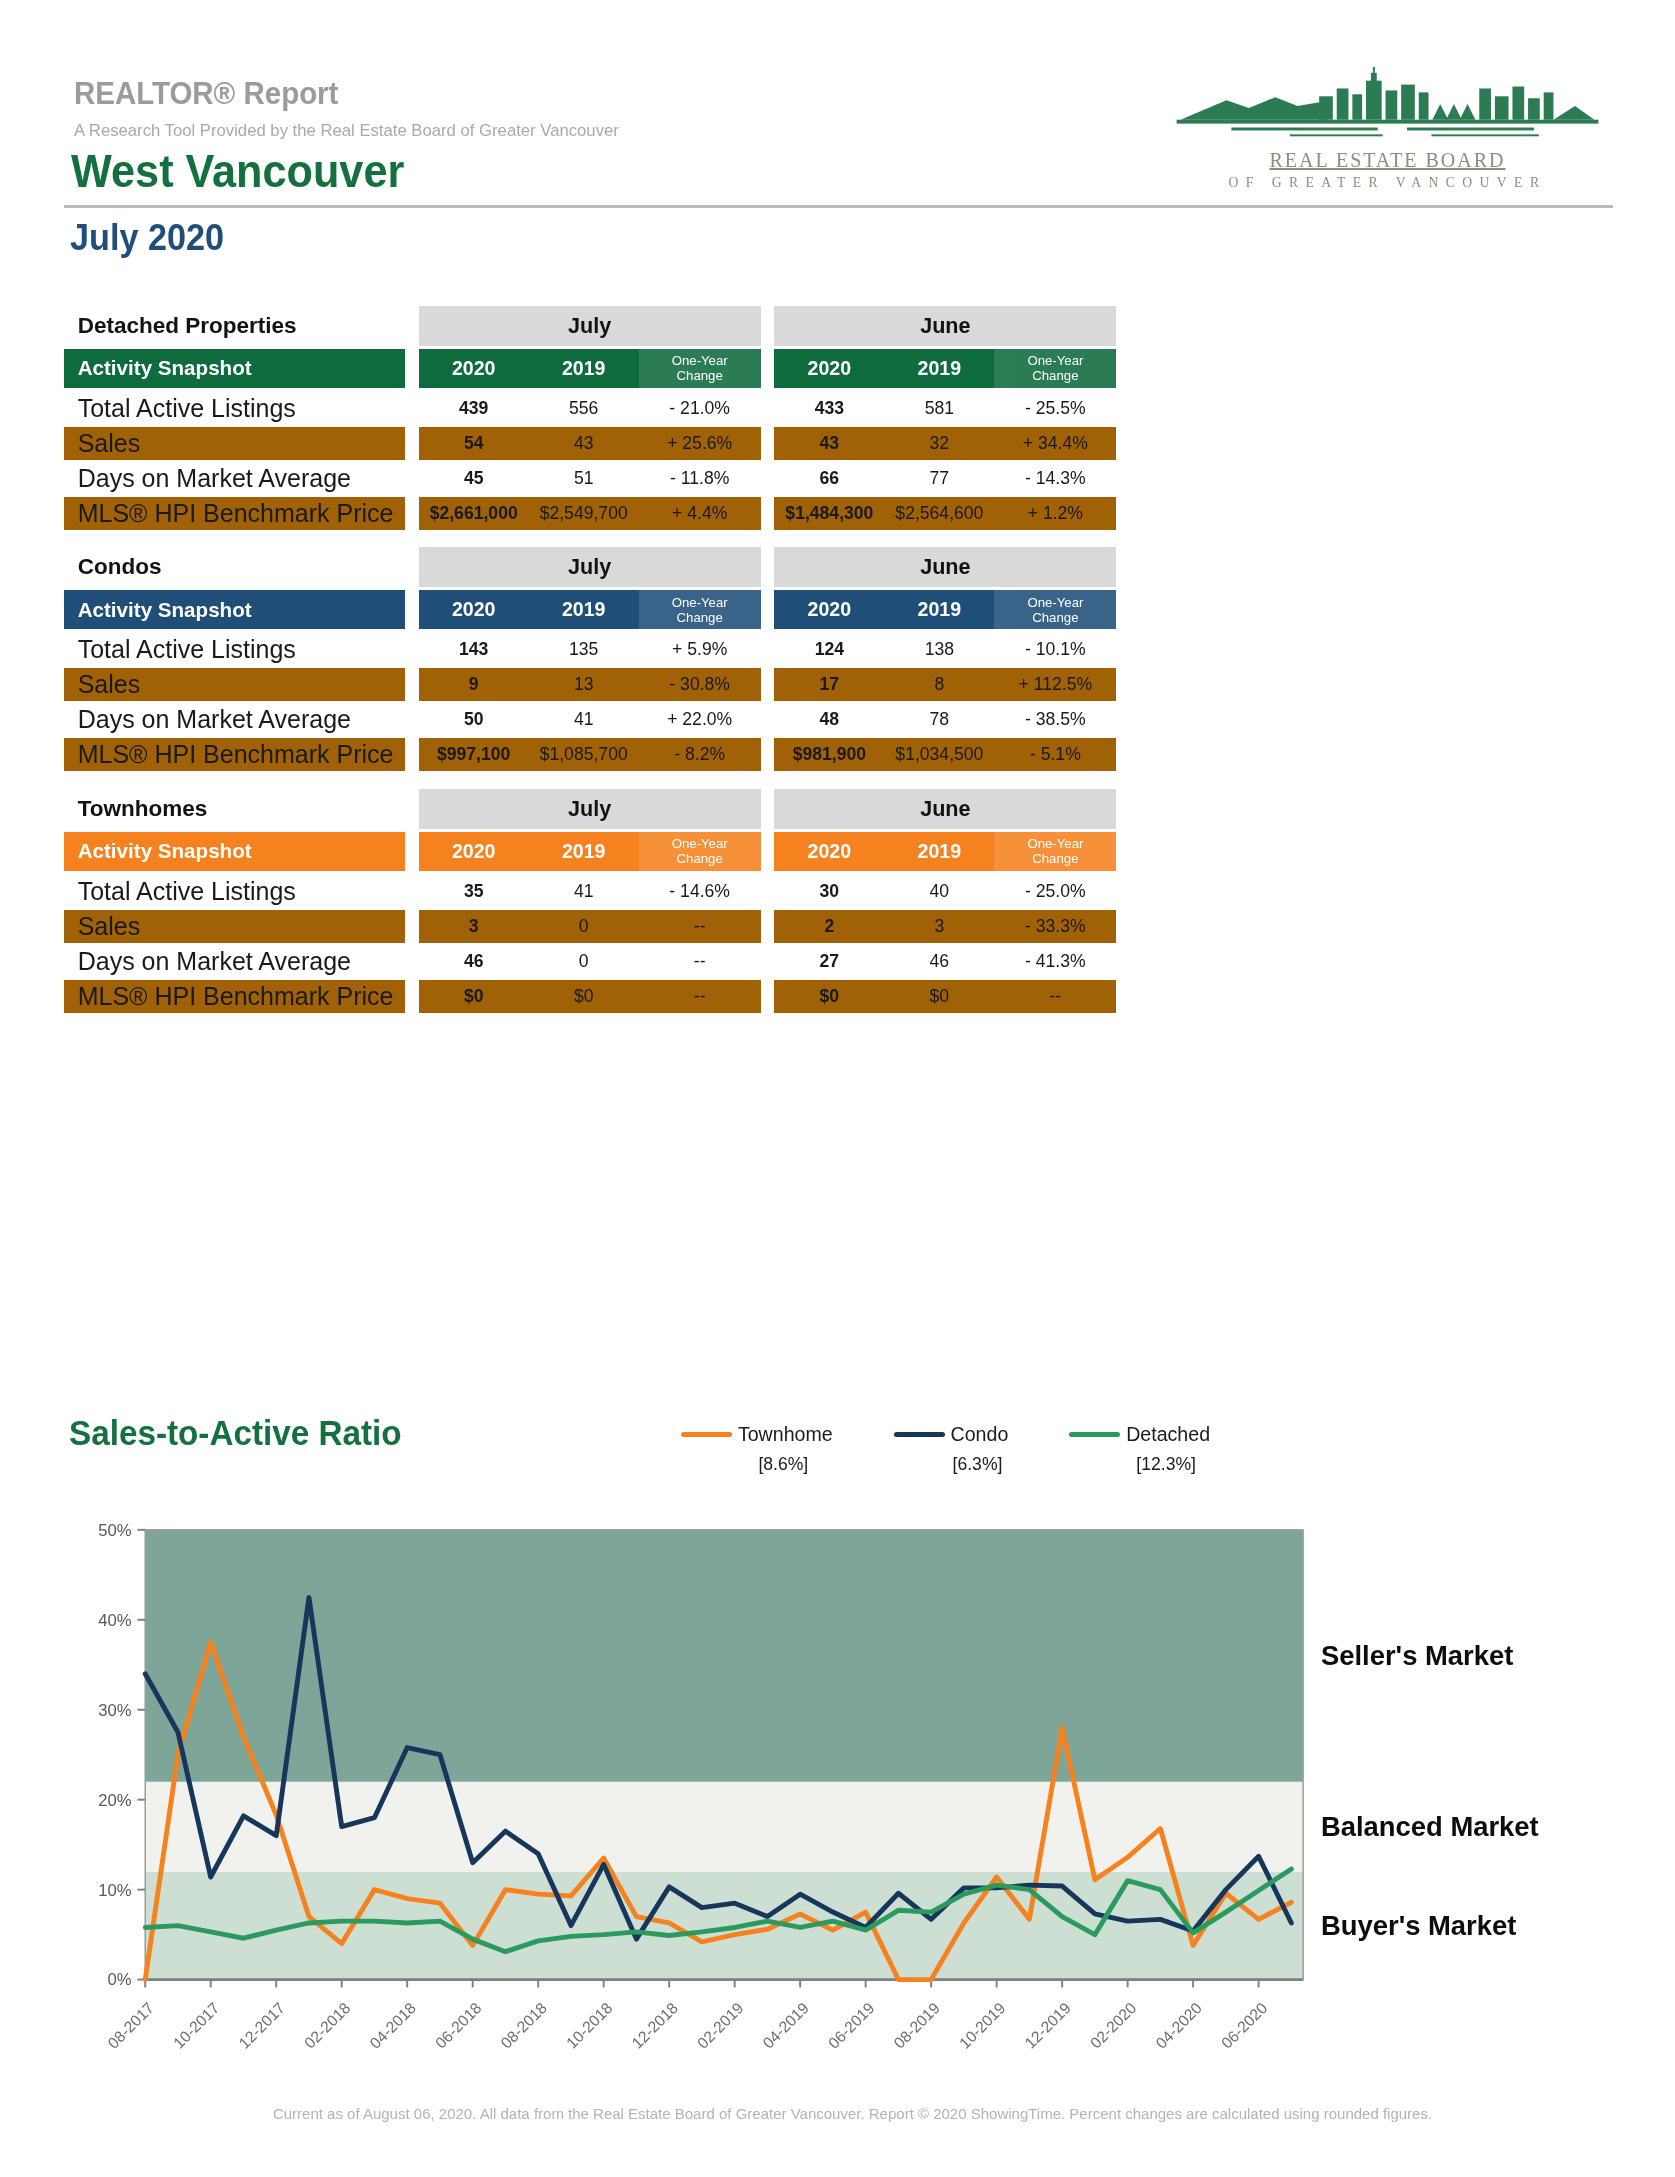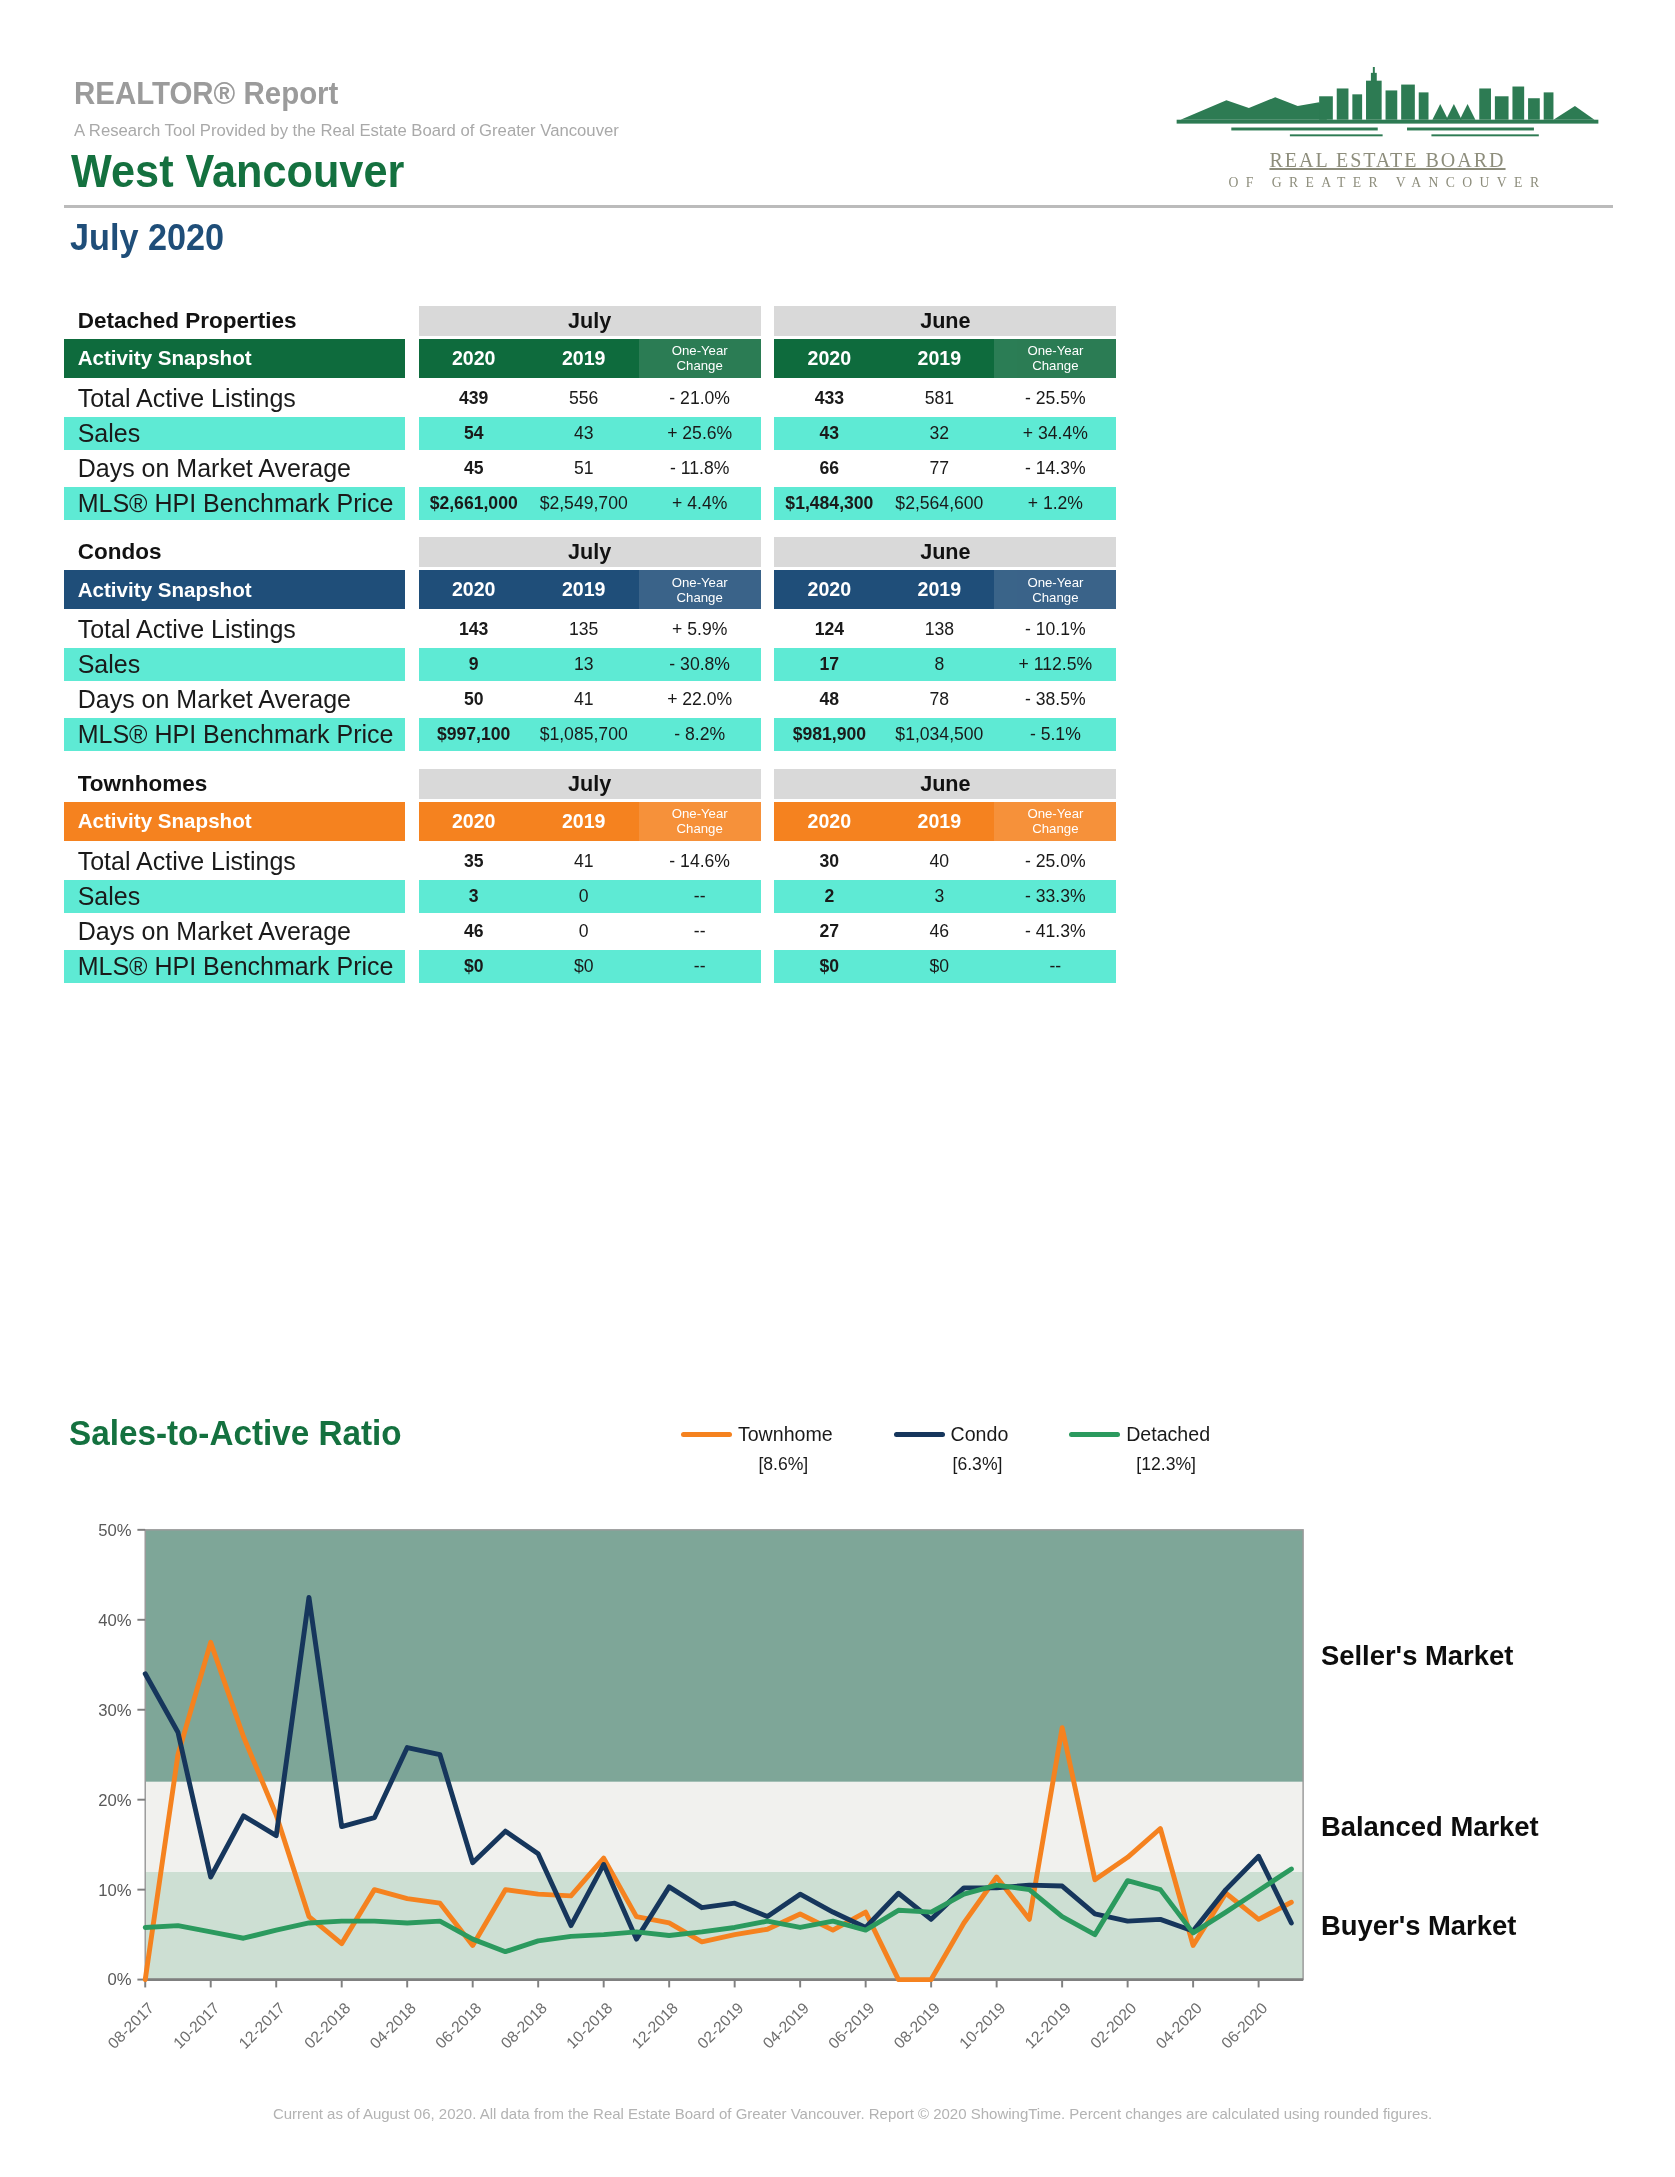--- a/index.html
+++ b/index.html
@@ -15,32 +15,32 @@
   .rule { position:absolute; left:64px; top:205px; width:1549px; height:2.9px; background:#bbbbbb; }
   .period-title { position:absolute; left:70px; top:217px; font-size:36px; font-weight:bold; color:#1F4E79; transform:scaleX(.95); transform-origin:left; }
   
   .logo { position:absolute; left:1157px; top:67px; width:461px; text-align:center; color:#8d8d7c; }
   .logo-line1 { font-family:"Liberation Serif", serif; font-size:20px; letter-spacing:2px; margin-top:-3.9px; white-space:nowrap;text-decoration:underline; }
   .logo-line2 { font-family:"Liberation Serif", serif; font-size:13.7px; letter-spacing:7.4px; margin-top:2.9px; white-space:nowrap; }
   
   .tables { position:absolute; left:64px; top:306px; width:1059px; }
   .rtable { margin-bottom:17.6px; }
   .trow { display:grid; grid-template-columns:341px 13.7px 110px 110px 122px 13.7px 110px 110px 122px; }
-  .section-row { height:30px; margin-bottom:2.9px; }
+  .section-row { height:40px; margin-bottom:2.9px; }
   .sec-title { display:flex; align-items:center; font-weight:bold; font-size:22.5px; color:#121212; padding-left:13.7px; }
   .band { grid-column:3/6; background:#d9d9d9; display:flex; align-items:center; justify-content:center; font-weight:bold; font-size:21.6px; color:#121212; }
   .band.june { grid-column:7/10; }
   .header-row { height:39px; margin-bottom:3.9px; color:#ffffff; }
   .hcell { display:flex; align-items:center; justify-content:center; font-weight:bold; font-size:19.6px; }
   .hlabel { justify-content:flex-start; padding-left:13.7px; font-size:20.6px; }
   .hchange { flex-direction:column; font-weight:normal; font-size:13.2px; line-height:1.15; opacity:.88; }
   .data-row { height:33px; margin-bottom:2px; }
   .dcell { display:flex; align-items:center; justify-content:center; background:#ffffff; font-size:17.6px; color:#1a1a1a; }
   .dlabel { justify-content:flex-start; padding-left:13.7px; font-size:25px; }
-  .alt .dcell { background:#5eead4; }
+  .alt .dcell { background:#a16207; }
   .gapcell { background:transparent; }
   .v2020 { font-weight:bold; }
   
   .chart-title { position:absolute; left:69px; top:1413px; font-size:35px; font-weight:bold; color:#14713F; transform:scaleX(.95); transform-origin:left; white-space:nowrap; }
   .legend { position:absolute; left:681px; top:1423px; display:flex; gap:61px; }
   .leg-item { display:flex; flex-direction:column; }
   .leg-top { display:flex; align-items:center; }
   .leg-swatch { width:51px; height:5.9px; border-radius:2.9px; margin-right:5.9px; }
   .leg-name { font-size:19.6px; color:#1a1a1a; }
   .leg-val { font-size:17.6px; color:#1a1a1a; margin-top:7.8px; text-align:center; padding-left:53px; }

